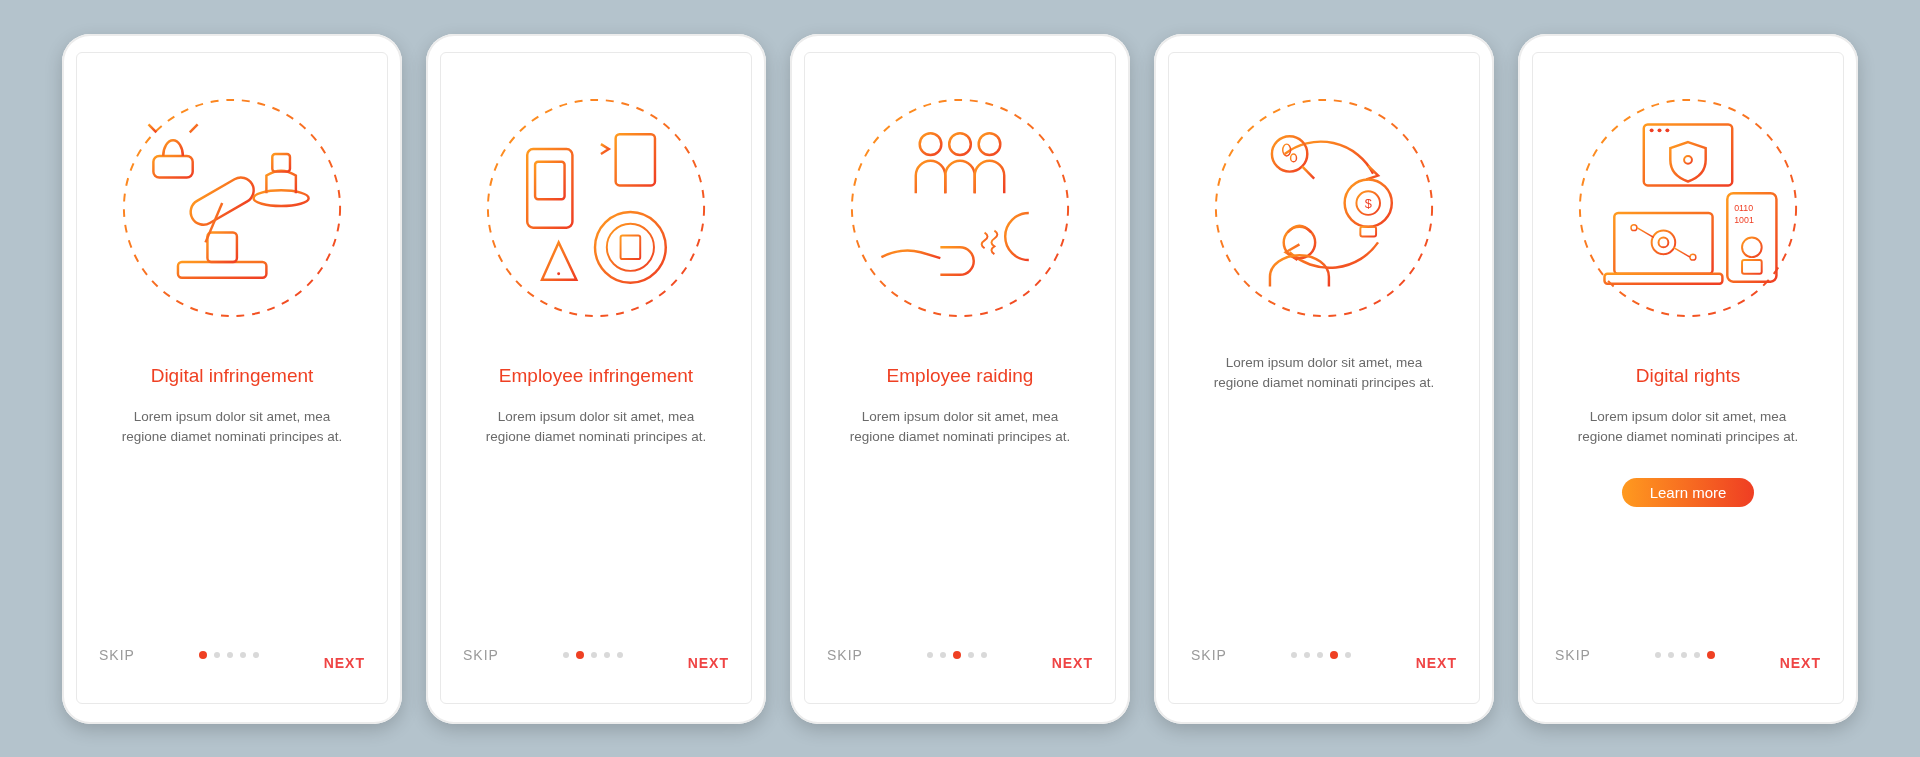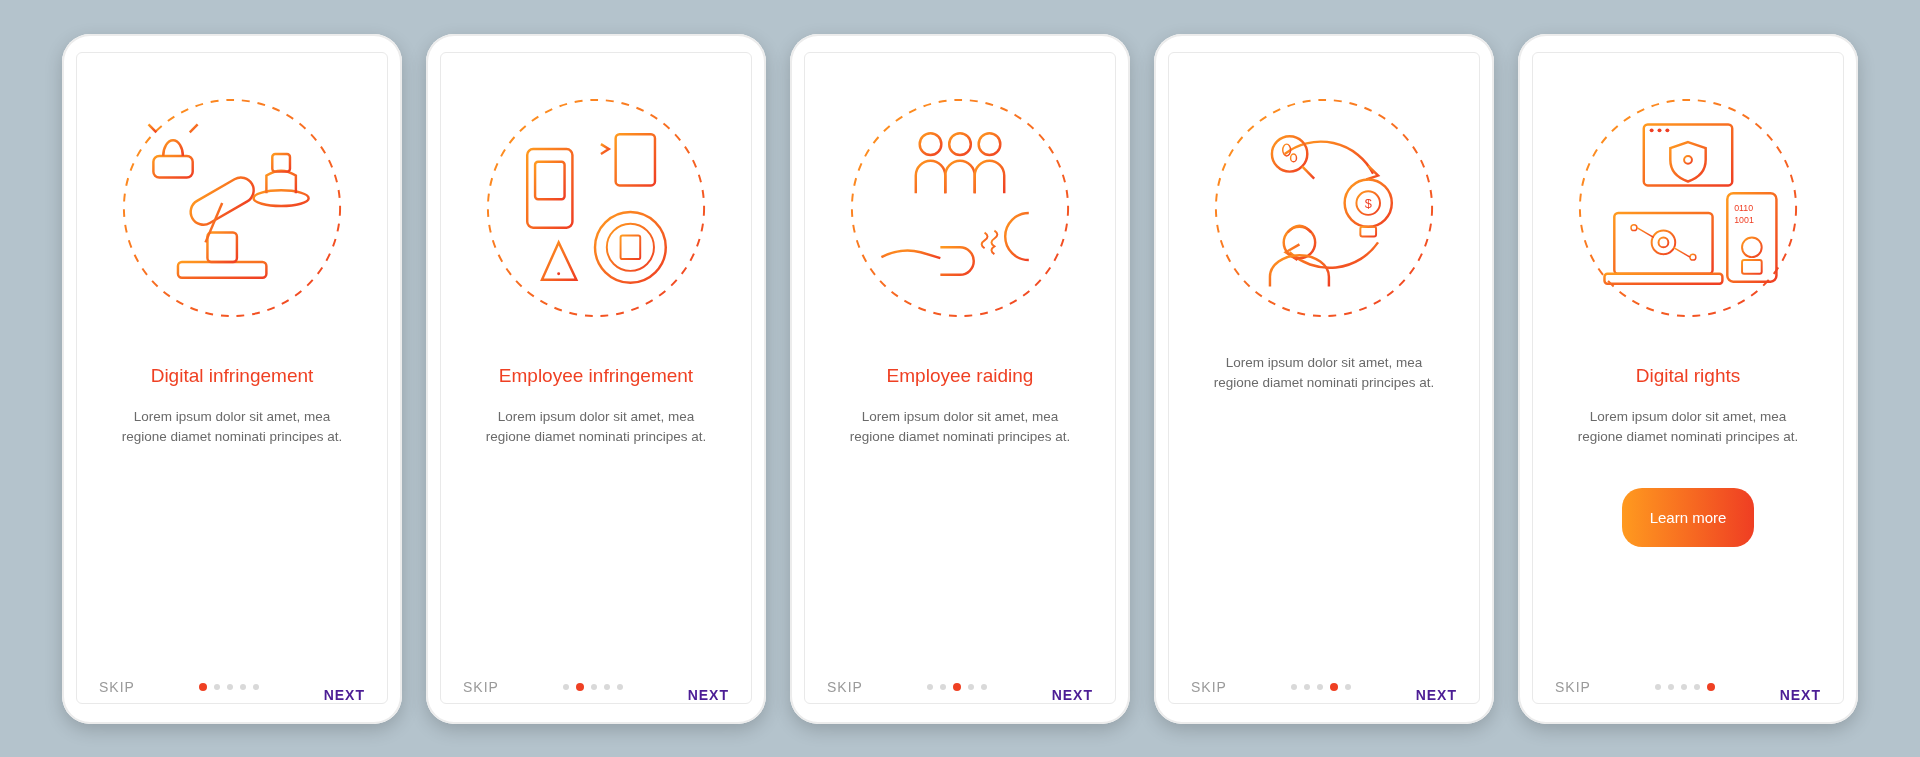--- a/index.html
+++ b/index.html
@@ -61,44 +61,44 @@
     margin-bottom: 8px;
   }
   .body {
     color: #6a6a6a;
     font-size: 13.5px;
     text-align: center;
     line-height: 1.55;
     padding: 0 16px;
   }
   .cta {
-    margin-top: 40px;
+    margin-top: 30px;
     background: linear-gradient(90deg,#ff9a1f,#ef3e23);
     color:#fff;
     border:none;
     border-radius: 20px;
-    padding: 21px 28px;
+    padding: 6px 28px;
     font-size: 15px;
     cursor:pointer;
   }
   .footer {
     position: absolute;
-    left: 22px; right: 22px; bottom: 0;
+    left: 22px; right: 22px; bottom: 32px;
     display: flex;
     align-items: center;
     justify-content: space-between;
   }
   .skip, .next {
     font-size: 14px;
     letter-spacing: 1px;
     cursor:pointer;
     user-select:none;
   }
   .skip { color:#9a9a9a; }
-  .next { color:#4c1d95; font-weight:600;margin-top:16px; }
+  .next { color:#ef4444; font-weight:600;margin-top:16px; }
   .dots { display:flex; gap:7px; align-items:center; }
   .dot {
     width:6px; height:6px; border-radius:50%;
     background:#d9d9d9;
   }
   .dot.active { background:#ef4023; width:8px; height:8px; }
 </style>
 </head>
 <body>
 

